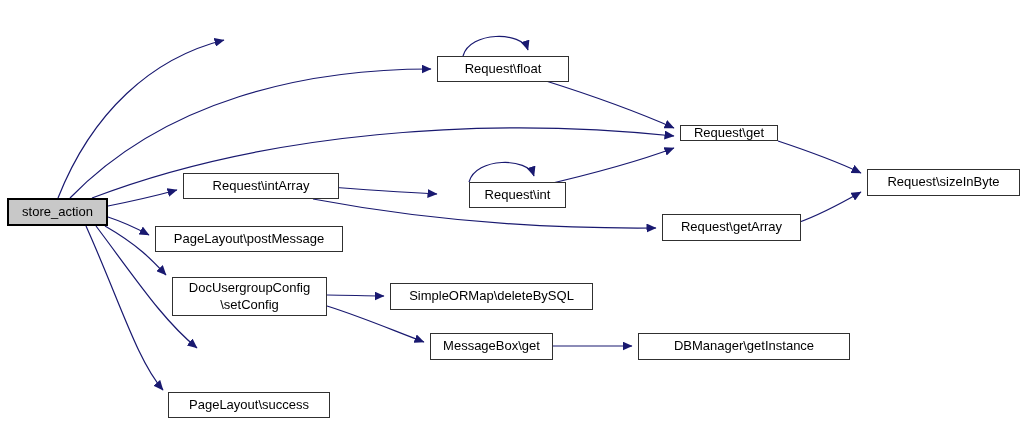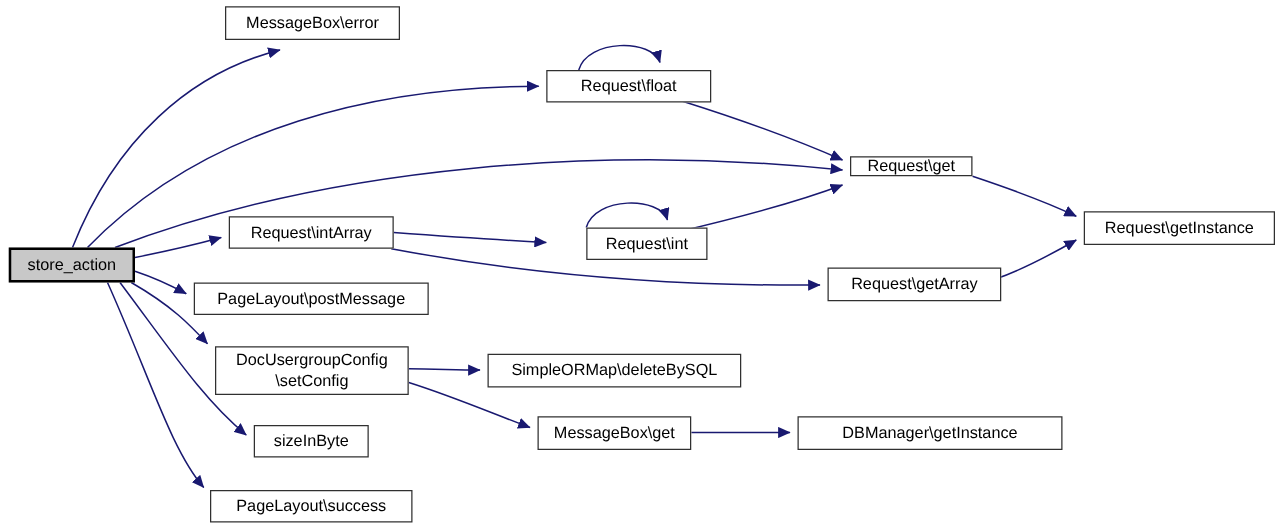--- a/index.html
+++ b/index.html
@@ -76,42 +76,40 @@
     <path class="edge" marker-end="url(#arrow)" d="M313,199 C430,221 548,229 656,228"></path>
     <path class="edge" marker-end="url(#arrow)" d="M778,141 C808,151 836,161 861,173"></path>
     <path class="edge" marker-end="url(#arrow)" d="M797,223 C820,215 840,204 861,192"></path>
     <path class="edge" marker-end="url(#arrow)" d="M327,295 C347,295 365,296 384,296"></path>
     <path class="edge" marker-end="url(#arrow)" d="M327,306 C362,317 392,330 424,342"></path>
     <path class="edge" marker-end="url(#arrow)" d="M553,346 L632,346"></path>
   </svg>
 
   <div class="node focus" style="left:7px; top:198px; width:101px; height:28px;">store_action</div>
 
-  <div class="node" style="left:180px; top:5px; width:140px; height:27px;">MessageBox\error</div>
 
   <div class="node" style="left:437px; top:56px; width:132px; height:26px;">Request\float</div>
 
   <div class="node" style="left:680px; top:125px; width:98px; height:16px;">Request\get</div>
 
-  <div class="node" style="left:867px; top:169px; width:153px; height:27px;">Request\getInstance</div>
+  <div class="node" style="left:867px; top:169px; width:153px; height:27px;">Request\sizeInByte</div>
 
   <div class="node" style="left:443px; top:182px; width:97px; height:26px;margin-left:26px;">Request\int</div>
 
-  <div class="node" style="left:183px; top:173px; width:132px; height:26px;">Request\intArray</div>
+  <div class="node" style="left:183px; top:173px; width:156px; height:26px;">Request\intArray</div>
 
   <div class="node" style="left:662px; top:214px; width:139px; height:27px;">Request\getArray</div>
 
   <div class="node" style="left:155px; top:226px; width:188px; height:26px;">PageLayout\postMessage</div>
 
   <div class="node" style="left:172px; top:277px; width:155px; height:39px;">DocUsergroupConfig
 \setConfig</div>
 
   <div class="node" style="left:390px; top:283px; width:203px; height:27px;">SimpleORMap\deleteBySQL</div>
 
-  <div class="node" style="left:203px; top:340px; width:92px; height:26px;">sizeInByte</div>
 
   <div class="node" style="left:168px; top:392px; width:162px; height:26px;">PageLayout\success</div>
 
   <div class="node" style="left:430px; top:333px; width:123px; height:27px;">MessageBox\get</div>
 
   <div class="node" style="left:638px; top:333px; width:212px; height:27px;">DBManager\getInstance</div>
 
 </div>
 
 </body></html>

